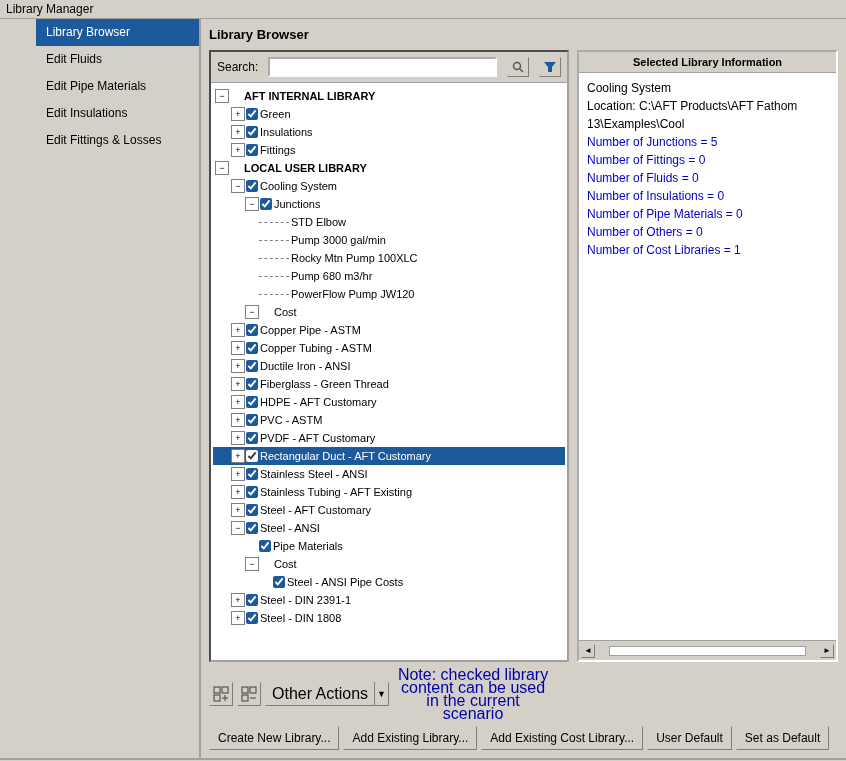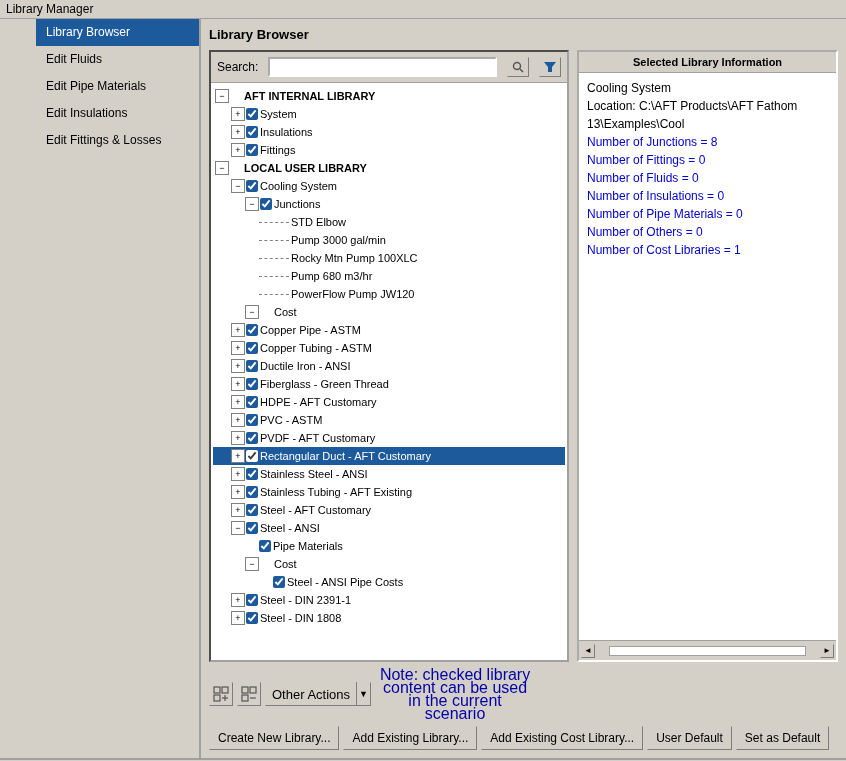--- a/index.html
+++ b/index.html
@@ -216,21 +216,21 @@
       display: flex;
       align-items: center;
       border: 1px outset #d4d0c8;
       background: #d4d0c8;
       cursor: pointer;
       height: 24px;
     }
 
     .other-actions-label {
       padding: 0 6px;
-      font-size: 13px;
+      font-size: 16px;
     }
 
     .dropdown-arrow {
       width: 14px;
       height: 24px;
       border-left: 1px solid #808080;
       display: flex; align-items: center; justify-content: center;
       font-size: 9px;
     }
 
@@ -342,21 +342,21 @@
 
           <div class="tree-item">
             <span class="expand-btn">−</span>
             <span class="spacer"></span>
             <span class="item-label bold">AFT INTERNAL LIBRARY</span>
           </div>
 
           <div class="tree-item" style="padding-left:18px">
             <span class="expand-btn">+</span>
             <input type="checkbox" class="cb" checked="" style="">
-            <span class="item-label">System</span>
+            <span class="item-label">Green</span>
           </div>
 
           <div class="tree-item" style="padding-left:18px">
             <span class="expand-btn">+</span>
             <input type="checkbox" class="cb" checked="" style="">
             <span class="item-label">Insulations</span>
           </div>
 
           <div class="tree-item" style="padding-left:18px">
             <span class="expand-btn">+</span>
@@ -516,21 +516,21 @@
           </div>
 
         </div>
       </div>
 
       <div class="info-panel">
         <div class="info-panel-title">Selected Library Information</div>
         <div class="info-content">
           <div class="info-row">Cooling System</div>
           <div class="info-row">Location: C:\AFT Products\AFT Fathom 13\Examples\Cool</div>
-          <div class="info-row blue">Number of Junctions = 8</div>
+          <div class="info-row blue">Number of Junctions = 5</div>
           <div class="info-row blue">Number of Fittings = 0</div>
           <div class="info-row blue">Number of Fluids = 0</div>
           <div class="info-row blue">Number of Insulations = 0</div>
           <div class="info-row blue">Number of Pipe Materials = 0</div>
           <div class="info-row blue">Number of Others = 0</div>
           <div class="info-row blue">Number of Cost Libraries = 1</div>
         </div>
 
         <div class="info-scrollbar-area">
           <div class="scroll-arrow-left">◄</div>

